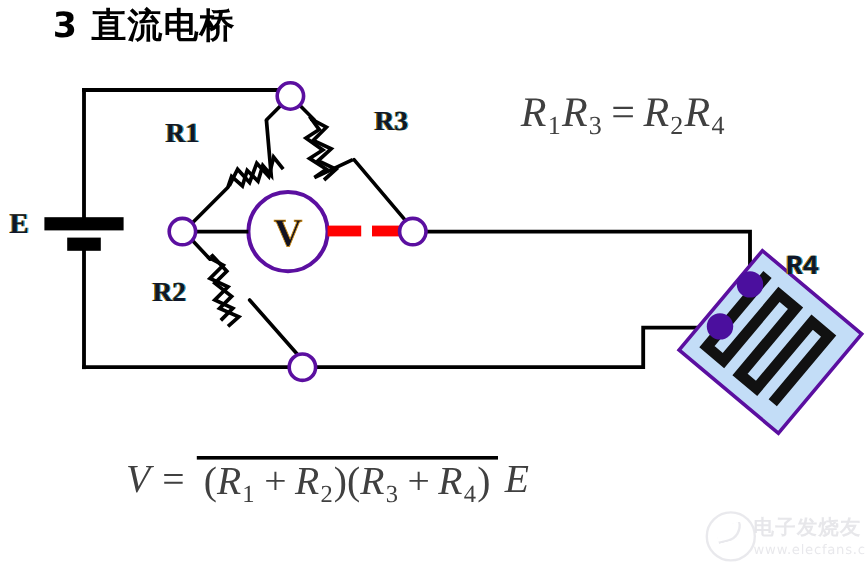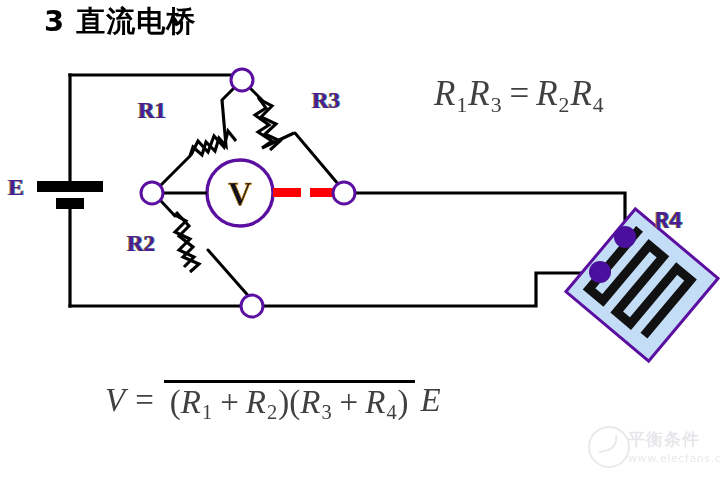--- a/index.html
+++ b/index.html
@@ -57,21 +57,21 @@
     border-radius: 50%;
     background: #000000;
     margin-right: 3px;
     flex: none;
   }
   .res-label {
     position: absolute;
     font-family: "Liberation Serif", serif;
     font-size: 23px;
     font-weight: 700;
-    color: #4c1d95;
+    color: #0f172a;
     text-shadow: -1px 0 0 #c8860d, 1px 0 0 #2aa8e0;
     white-space: nowrap;
   }
   #label-R1 { left: 138px; top: 98px; }
   #label-R2 { left: 127px; top: 231px; }
   #label-R3 { left: 312px; top: 88px; }
   #label-R4 { left: 655px; top: 209px; font-family: Liberation Mono, monospace; }
   #label-E  { left: 8px;  top: 174px; font-size: 24px; }
   .math {
     position: absolute;
@@ -282,17 +282,17 @@
     <span class="eqsign">=</span>
     <span class="fraction">
       <span class="bar"></span>
       <span class="denom"><span class="paren">(</span><span>R</span><span class="msub">1</span><span class="mop">+</span><span>R</span><span class="msub">2</span><span class="paren">)</span><span class="paren">(</span><span>R</span><span class="msub">3</span><span class="mop">+</span><span>R</span><span class="msub">4</span><span class="paren">)</span></span>
     </span>
     <span class="trailing-E">E</span>
   </div>
 
   <div id="watermark">
     <div class="wm-mark"></div>
-    <div class="wm-cn">平衡条件</div>
+    <div class="wm-cn">电子发烧友</div>
     <div class="wm-url">www.elecfans.com</div>
   </div>
 
 </div>
 
 </body></html>

